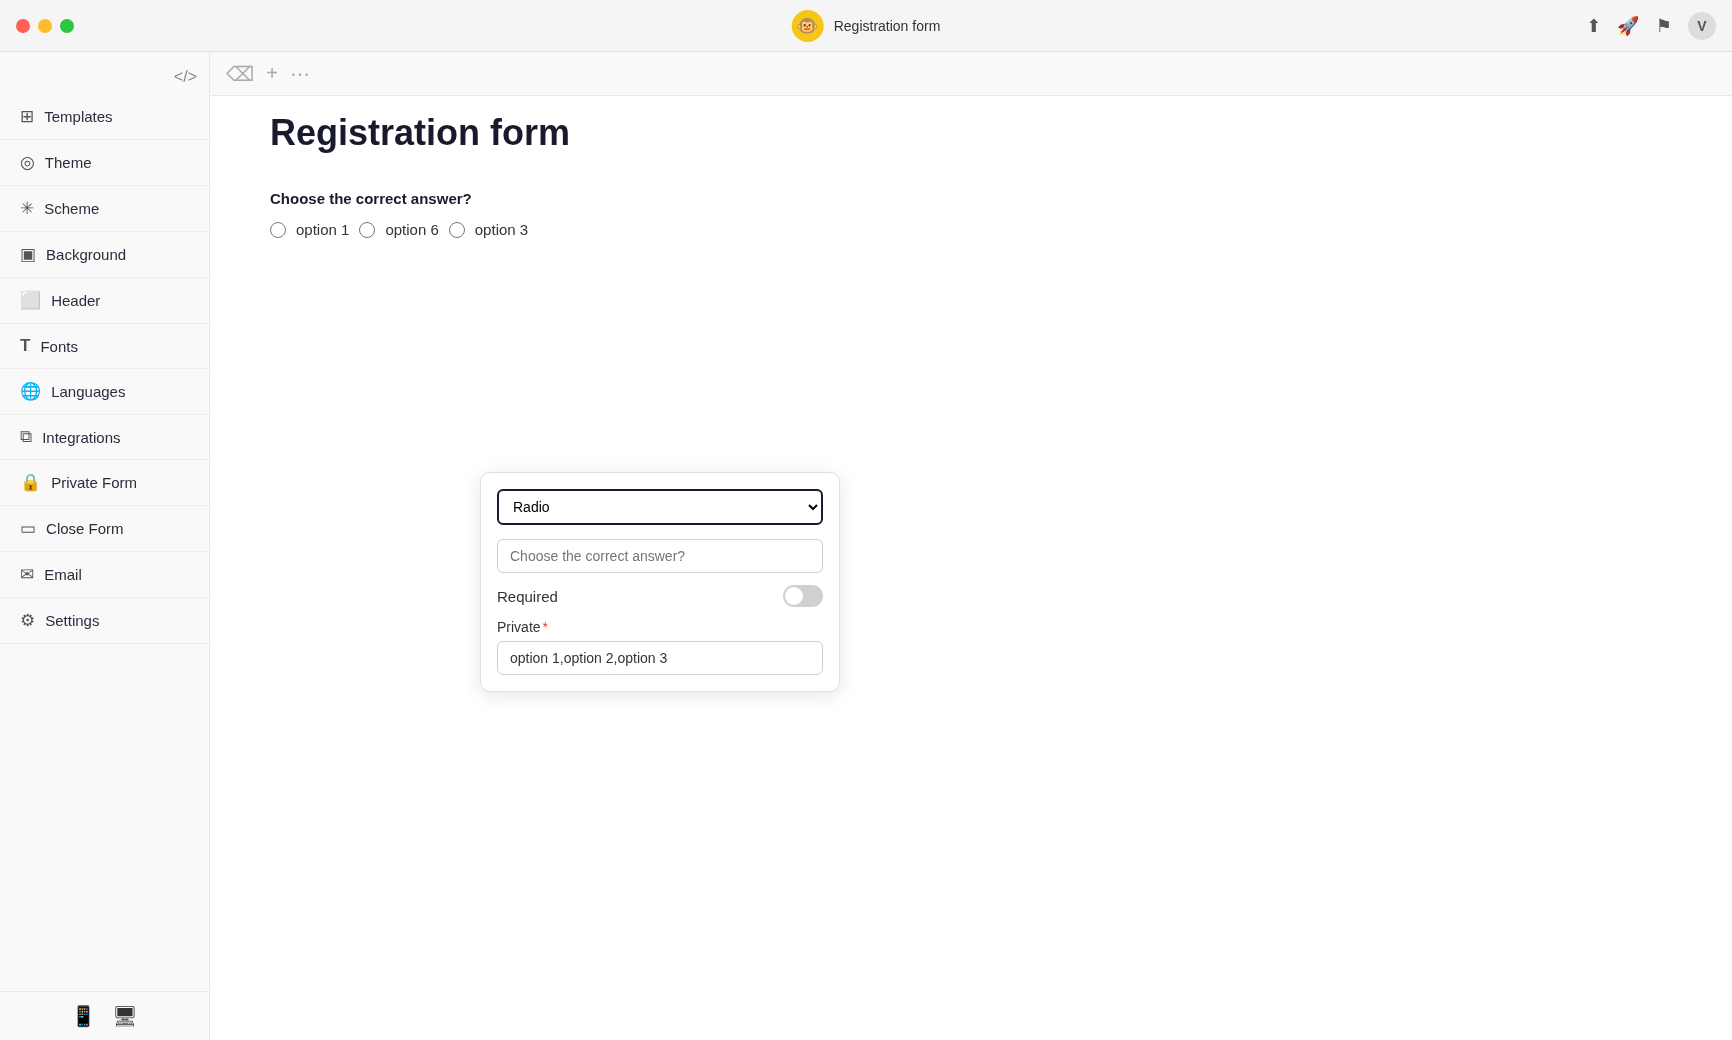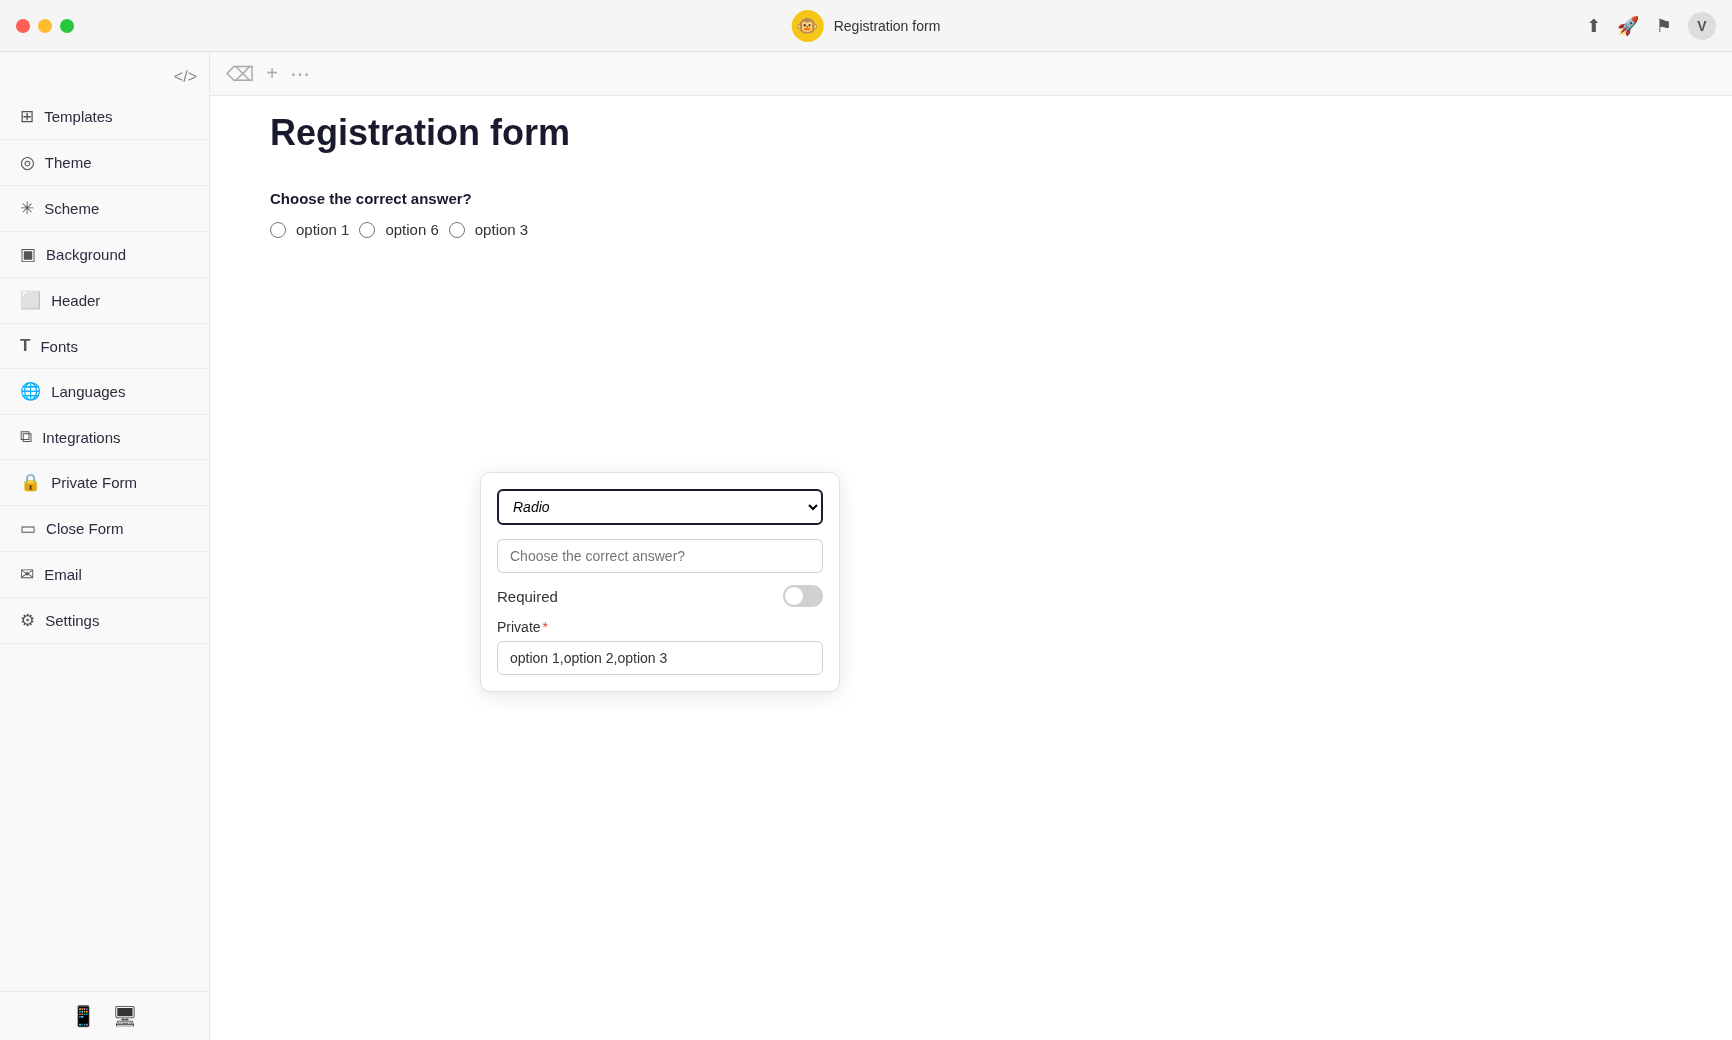--- a/index.html
+++ b/index.html
@@ -123,21 +123,20 @@
     }
     .type-select {
       flex: 1;
       padding: 7px 10px;
       border: 2px solid #1a1a2e;
       border-radius: 6px;
       font-size: 14px;
       background: #fff;
       appearance: auto;
       cursor: pointer;
-      font-style: italic;
     }
     .panel-field { margin-bottom: 12px; }
     .panel-input {
       width: 100%;
       padding: 8px 12px;
       border: 1px solid #d0d0d0;
       border-radius: 6px;
       font-size: 14px;
       color: #333;
       background: #fff;

